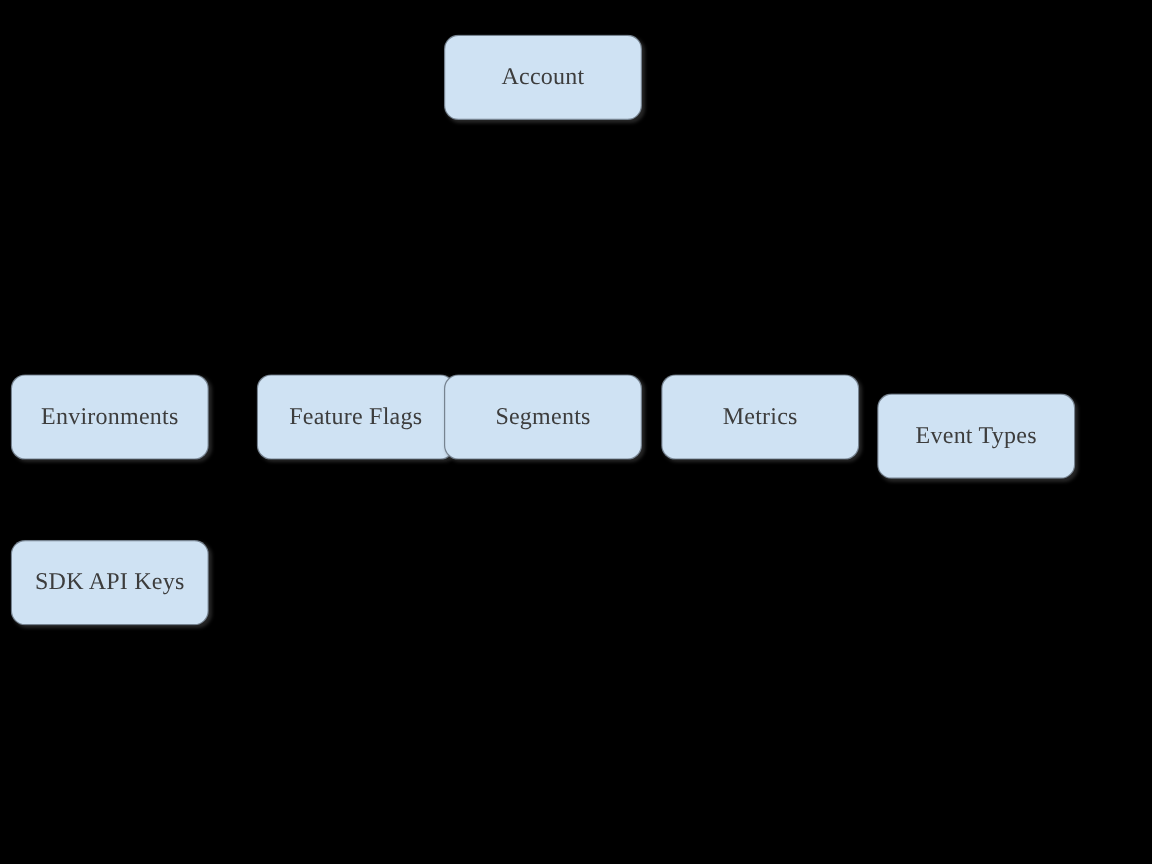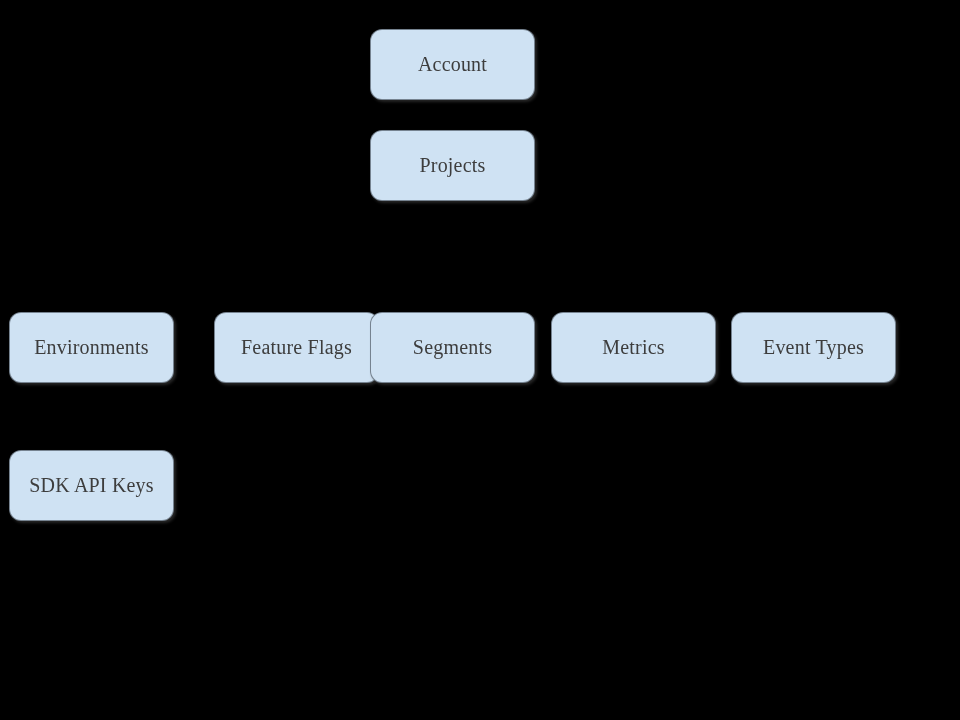--- a/index.html
+++ b/index.html
@@ -33,35 +33,32 @@
     color: #3d3d3d;
     letter-spacing: 0.2px;
     white-space: nowrap;
   }
   .pos-account      { left: 370px; top: 29px;  }
   .pos-projects     { left: 370px; top: 130px; }
   .pos-environments { left: 9px;   top: 312px; }
   .pos-feature-flags{ left: 190px; top: 312px; margin-left: 24px; }
   .pos-segments     { left: 370px; top: 312px; }
   .pos-metrics      { left: 551px; top: 312px; }
-  .pos-event-types  { left: 731px; top: 312px; }
+  .pos-event-types  { left: 731px; top: 328px; }
   .pos-sdk-api-keys { left: 9px;   top: 450px; text-align: right; }
 </style>
 </head>
 <body>
 
 <div class="canvas">
 
   <div class="node pos-account">
     <span class="node-label">Account</span>
   </div>
 
-  <div class="node pos-projects">
-    <span class="node-label">Projects</span>
-  </div>
 
   <div class="node pos-environments">
     <span class="node-label">Environments</span>
   </div>
 
   <div class="node pos-feature-flags">
     <span class="node-label">Feature Flags</span>
   </div>
 
   <div class="node pos-segments">

